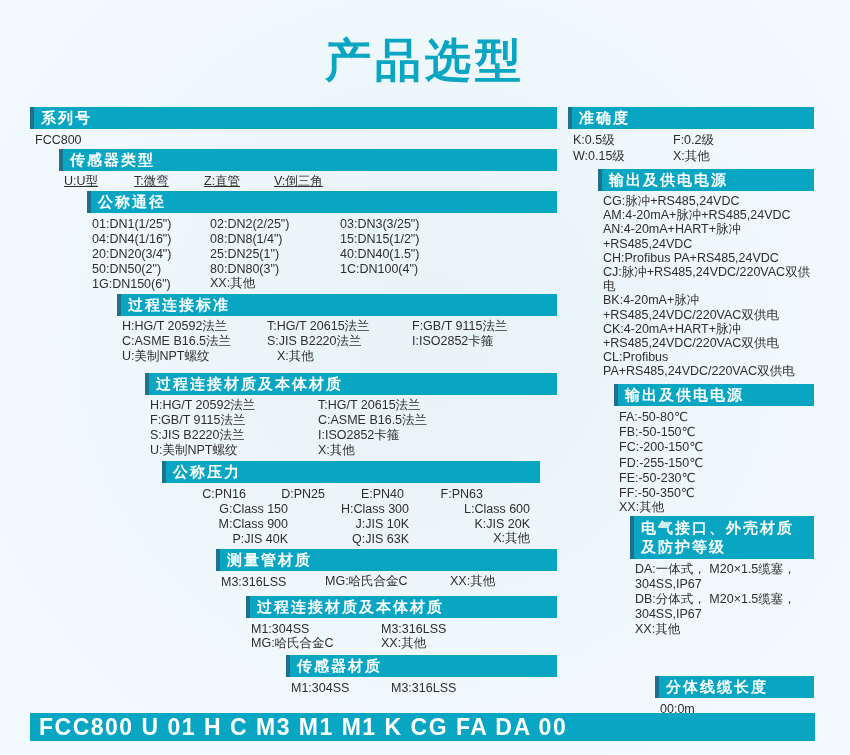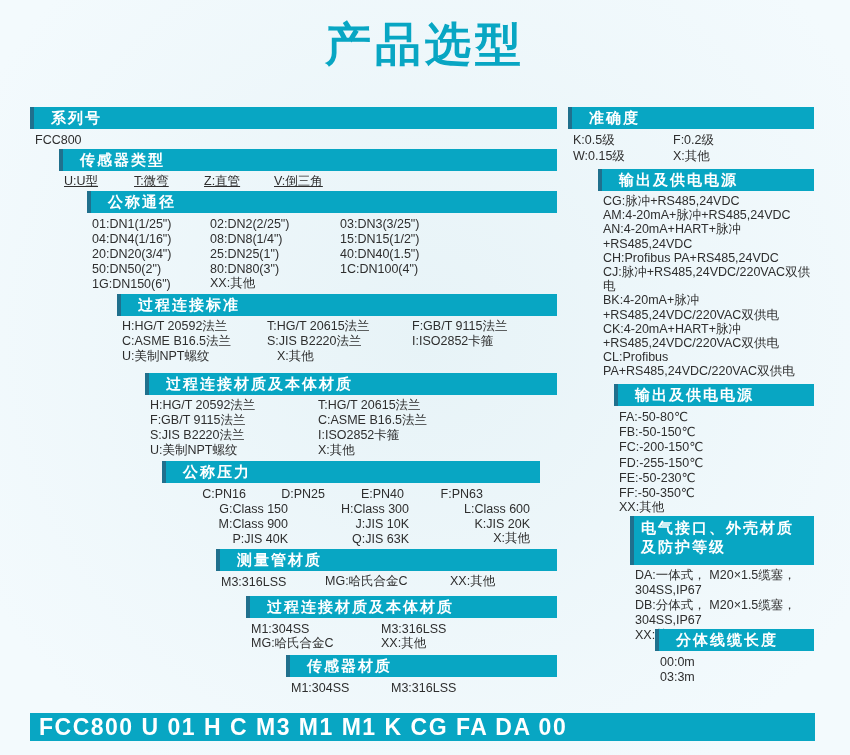--- a/index.html
+++ b/index.html
@@ -3,50 +3,50 @@
 <meta charset="utf-8">
 <style>
   html,body{margin:0;padding:0;}
   body{
     width:850px;height:755px;overflow:hidden;
     font-family:"Liberation Sans","DejaVu Sans",sans-serif;
     background:radial-gradient(circle at 50% 45%, #e7f3f7 0%, #f3fafd 85%);
     position:relative;
   }
   .page-title{
-    position:absolute;top:14px;left:0;width:850px;
+    position:absolute;top:30px;left:0;width:850px;
     text-align:center;font-size:46px;font-weight:bold;color:#08a6c3;
     letter-spacing:4px;margin:0;
   }
   .sec{position:absolute;}
   .bar{
     background:#08a6c3;border-left:4px solid #20708d;
     color:#ffffff;font-weight:bold;font-size:15px;
-    height:22px;line-height:22px;padding-left:17px;
+    height:22px;line-height:22px;padding-left:7px;
     box-sizing:border-box;letter-spacing:2px;white-space:nowrap;overflow:hidden;
   }
   .items{padding:3px 0 0 5px;color:#2e2e2e;font-size:12.5px;}
   .row{display:flex;height:15px;align-items:center;}
   .cell{white-space:nowrap;}
 
   
   #sec-series          {left:30px; top:107px; width:527px;}
   #sec-sensor-type     {left:59px; top:149px; width:498px;}
   #sec-diameter        {left:87px; top:191px; width:470px;}
   #sec-conn-standard   {left:117px;top:294px; width:440px;}
   #sec-conn-material-1 {left:145px;top:373px; width:412px;}
   #sec-pressure        {left:162px;top:461px; width:378px;}
   #sec-tube-material   {left:216px;top:549px; width:341px;}
   #sec-conn-material-2 {left:246px;top:596px; width:311px;}
   #sec-sensor-material {left:286px;top:655px; width:271px;}
   #sec-accuracy        {left:568px;top:107px; width:246px;}
   #sec-output-power    {left:598px;top:169px; width:216px;}
   #sec-medium-temp     {left:614px;top:384px; width:200px;}
   #sec-electrical      {left:630px;top:516px; width:184px;}
-  #sec-cable-length    {left:655px;top:629px; width:159px;}
+  #sec-cable-length    {left:655px;top:676px; width:159px;}
 
   
   #sec-sensor-type .cell{width:70px;text-decoration:underline;}
   #sec-diameter .cell{width:118px;}
   #sec-diameter .cell.c1{width:130px;}
   #sec-conn-standard .cell{width:155px;}
   #sec-conn-material-1 .cell{width:168px;}
   #sec-pressure .cell{width:121px;text-align:right;}
   #sec-pressure .r0 .cell{width:79px;}
   #sec-tube-material .cell.c0{width:104px;}
@@ -55,21 +55,21 @@
   #sec-sensor-material .cell{width:100px;}
   #sec-accuracy .cell{width:100px;}
   #sec-accuracy .row{height:16px;}
   #sec-medium-temp .row{height:15.2px;}
   #sec-cable-length .row{height:15.5px;}
 
   
   .wrap .row{height:auto;}
   .wrap .cell{white-space:normal;width:100%;line-height:14.2px;}
   #sec-electrical .cell{line-height:15px;}
-  #sec-electrical .bar{height:auto;line-height:19px;padding:2px 6px 9px 7px;white-space:normal;}
+  #sec-electrical .bar{height:auto;line-height:19px;padding:2px 6px 3px 7px;white-space:normal;}
 
   .bottom-bar{
     position:absolute;left:30px;top:713px;width:785px;height:28px;
     background:#08a6c3;color:#ffffff;font-weight:bold;font-size:23px;
     line-height:28px;padding-left:9px;box-sizing:border-box;letter-spacing:1.5px;
     white-space:nowrap;
   }
 </style>
 </head>
 <body>

